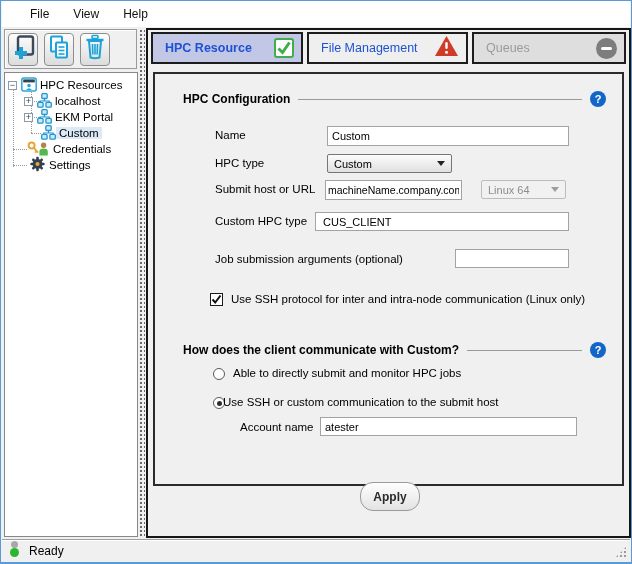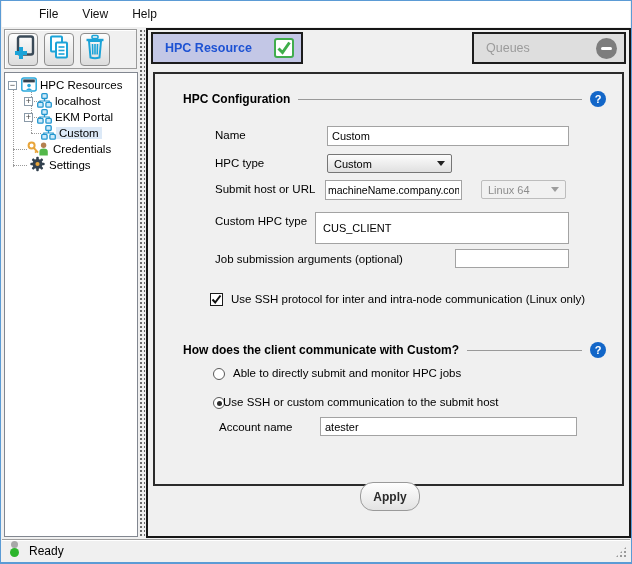--- a/index.html
+++ b/index.html
@@ -1,21 +1,21 @@
 <!DOCTYPE html>
 <html><head>
 <meta charset="utf-8">
 <style>
   * { margin:0; padding:0; box-sizing:border-box; }
   html,body { width:632px; height:564px; }
   body { font-family:"Liberation Sans", sans-serif; background:#fff; position:relative; overflow:hidden; }
   .window { position:absolute; inset:0; border:1px solid #5b9bd5; border-bottom:2px solid #5b9bd5; background:#f0f0f0; }
 
   
-  .menubar { position:absolute; left:1px; top:0; right:1px; height:26px; background:#ffffff; display:flex; align-items:center; padding-left:29px; }
+  .menubar { position:absolute; left:1px; top:0; right:1px; height:26px; background:#ffffff; display:flex; align-items:center; padding-left:20px; }
   .menu-item { font-size:12px; color:#111; padding:3px 8px; margin-right:8px; cursor:default; }
 
   
   .toolbar { position:absolute; left:3px; top:28px; width:133px; height:40px; background:#f0f0f0; border:1px solid #9a9a9a; box-shadow:inset 1px 1px 0 #ffffff; display:flex; align-items:center; padding-left:3px; gap:6px; }
   .tool-btn { width:30px; height:33px; border:1px solid #8e8e8e; border-radius:4px; background:linear-gradient(#fdfdfd,#dcdcdc); display:flex; align-items:center; justify-content:center; }
 
   
   .tree { position:absolute; left:3px; top:71px; width:134px; height:465px; background:#ffffff; border:1px solid #828790; }
   .tree-row { position:absolute; height:16px; display:flex; align-items:center; font-size:11.5px; color:#000; white-space:nowrap; }
   .expander { width:9px; height:9px; border:1px solid #8a9aa8; background:#fff; font-size:9px; line-height:7px; text-align:center; color:#444; display:inline-block; }
@@ -216,20 +216,30 @@
 
     <div class="tab tab-1">
       <span class="tab-label">HPC Resource</span>
       <span class="check-icon">
         <svg width="16" height="16" viewBox="0 0 16 16">
             <polyline points="2.5,8.5 6.5,12.5 13.5,2.5" fill="none" stroke="#3fae4a" stroke-width="3"></polyline>
           </svg>
       </span>
     </div>
 
+    <div class="tab tab-2">
+      <span class="tab-label">File Management</span>
+      <span>
+        <svg width="25" height="22" viewBox="0 0 25 22">
+          <path d="M12.5 1 L24 21 H1 Z" fill="#ce3b28"></path>
+          <rect x="11.3" y="7" width="2.4" height="7" rx="1.2" fill="#fff"></rect>
+          <circle cx="12.5" cy="17.2" r="1.5" fill="#fff"></circle>
+        </svg>
+      </span>
+    </div>
 
     <div class="tab tab-3">
       <span class="tab-label">Queues</span>
       <span class="minus-icon"></span>
     </div>
 
     <div class="formbox">
 
       <div class="sec-row" style="top:16px;">
         <span class="sec-title">HPC Configuration</span>
@@ -247,21 +257,21 @@
       </div>
 
       <span class="flabel" style="left:60px; top:109px;">Submit host or URL</span>
       <input class="tinput" style="left: 170px; top: 106px; width: 137px; font-size: 10.5px; padding: 0px 2px;" value="machineName.company.com">
       <div class="combo disabled" style="left:326px; top:106px; width:85px;">
         <span>Linux 64</span>
         <span class="arr"></span>
       </div>
 
       <span class="flabel" style="left:60px; top:141px;">Custom HPC type</span>
-      <input class="tinput" style="left: 160px; top: 138px; width: 254px; height: 32px; padding-left: 7px;" value="CUS_CLIENT">
+      <input class="tinput" style="left: 160px; top: 138px; width: 254px; height: 19px; padding-left: 7px;" value="CUS_CLIENT">
 
       <span class="flabel" style="left:60px; top:179px;">Job submission arguments (optional)</span>
       <input class="tinput" style="left: 300px; top: 175px; width: 114px; height: 19px;" value="">
 
       <span class="cbox" style="left:55px; top:219px;">
         <svg width="11" height="11" viewBox="0 0 11 11">
             <polyline points="1.5,5.5 4.2,8.5 9.5,1.5" fill="none" stroke="#111" stroke-width="2"></polyline>
           </svg>
       </span>
       <span class="flabel" style="left:76px; top:219px;">Use SSH protocol for inter and intra-node communication (Linux only)</span>
@@ -271,21 +281,21 @@
         <span class="sec-rule"></span>
         <span class="help">?</span>
       </div>
 
       <span class="radio" style="left:58px; top:294px;"></span>
       <span class="flabel" style="left:78px; top:293px;">Able to directly submit and monitor HPC jobs</span>
 
       <span class="radio on" style="left:58px; top:323px;"></span>
       <span class="flabel" style="left:68px; top:322px;">Use SSH or custom communication to the submit host</span>
 
-      <span class="flabel" style="left:64px; top:347px;">Account name</span>
+      <span class="flabel" style="left:85px; top:347px;">Account name</span>
       <input class="tinput" style="left: 165px; top: 343px; width: 257px; height: 19px;" value="atester">
 
     </div>
 
     <button class="apply">Apply</button>
   </div>
 
   <div class="statusbar">
     <span class="dot" style="left:9px; top:1px; width:7px; height:7px; background:#a8a8a8;"></span>
     <span class="dot" style="left:8px; top:8px; width:9px; height:9px; background:#2db52d;"></span>

